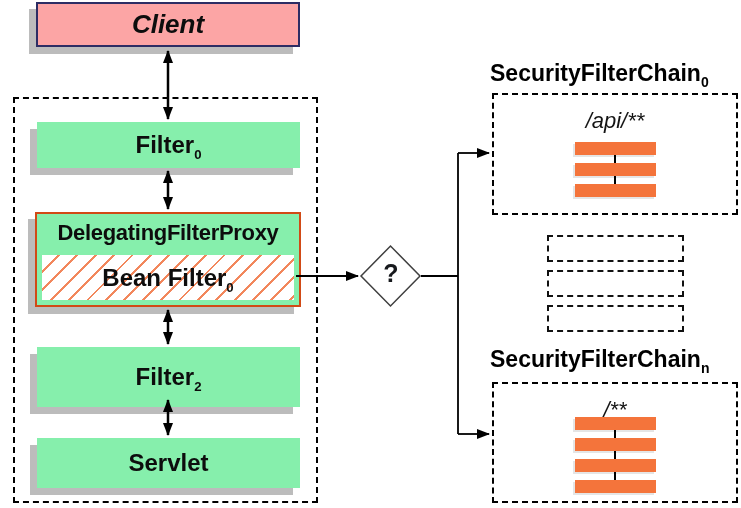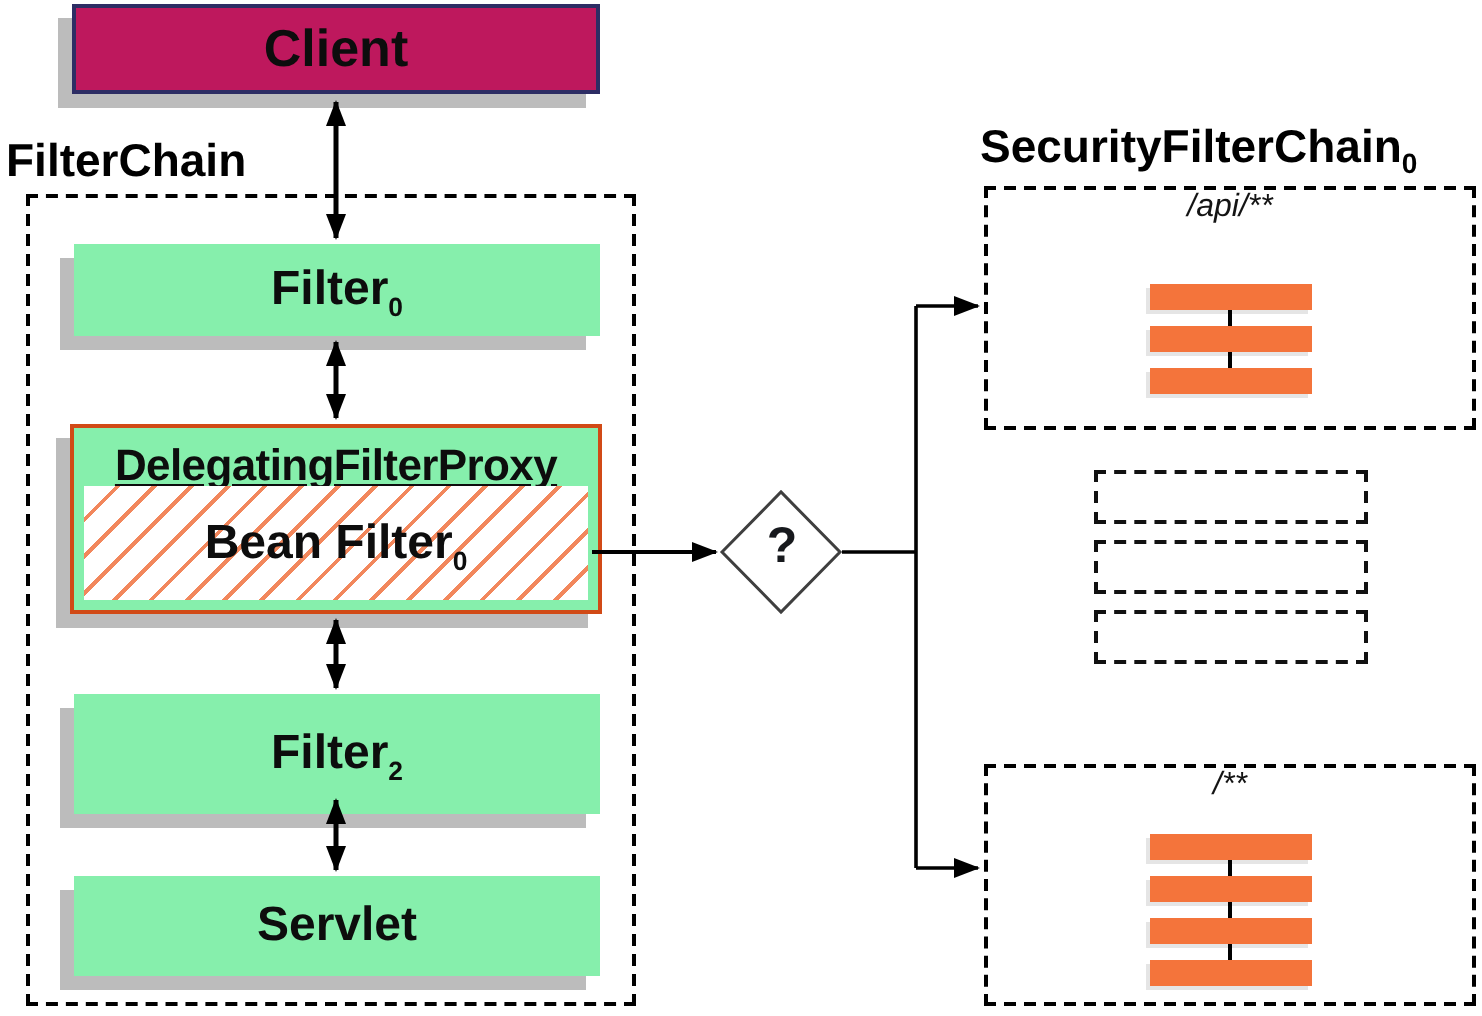--- a/index.html
+++ b/index.html
@@ -9,58 +9,57 @@
   }
   
   .obox{
     position:absolute;background:#86efac;box-sizing:border-box;
     display:flex;align-items:center;justify-content:center;
     font-weight:bold;font-size:24px;color:#0d0d0d;
     box-shadow:-7px 7px 0 #bcbcbc;z-index:2;
   }
   .obox .lbl{white-space:nowrap;}
   sub{font-size:0.55em;line-height:0;}
-  .client{background:#be185d;border:2px solid #2d2d64;font-size:26px;}
+  .client{background:#fca5a5;border:2px solid #2d2d64;font-size:26px;font-style:italic;}
   
-  .dfp{flex-direction:column;justify-content:flex-start;border:2px solid #d14a16;text-decoration:underline;}
+  .dfp{flex-direction:column;justify-content:flex-start;border:2px solid #d14a16;}
   .dfp-title{margin-top:6px;font-size:22px;letter-spacing:-0.3px;white-space:nowrap;}
   .bean{
-    position:absolute;left:5px;right:5px;bottom:5px;height:57px;
+    position:absolute;left:5px;right:5px;bottom:5px;height:45px;
     background:#fff;box-sizing:border-box;
     background-image:repeating-linear-gradient(135deg,rgba(0,0,0,0) 0px,rgba(0,0,0,0) 11px,#f2875c 11px,#f2875c 13px);
     display:flex;align-items:center;justify-content:center;
     font-size:24px;font-weight:bold;letter-spacing:0;
   }
   
   .dashed{position:absolute;border:2px dashed #000;box-sizing:border-box;z-index:1;}
   .section-label{position:absolute;font-weight:bold;font-size:23px;color:#000;white-space:nowrap;z-index:2;}
   .section-label sub{font-size:14px;}
   
-  .pattern{font-style:italic;font-size:16px;text-align:center;margin-top:0;color:#141414;}
+  .pattern{font-style:italic;font-size:22px;text-align:center;margin-top:13px;color:#141414;}
   .bars{position:absolute;left:0;right:0;}
   .bars::before{content:"";position:absolute;left:50%;margin-left:-1px;top:5px;bottom:12px;width:2px;background:#000;}
   .fbar{position:relative;width:81px;height:13px;background:#f4743b;margin:0 auto 8px;box-shadow:-2px 2px 0 rgba(0,0,0,0.10);}
   
   .ph-wrap{position:absolute;left:547px;top:235px;z-index:1;}
   .ph-box{width:137px;height:27px;border:2px dashed #111;box-sizing:border-box;margin-bottom:8px;background:#fff;}
   
   .qmark{position:absolute;left:377px;top:259px;width:28px;text-align:center;font-size:25px;font-weight:bold;color:#17191d;z-index:4;}
   
   svg.arrows{position:absolute;left:0;top:0;z-index:3;pointer-events:none;}
 </style>
 </head>
 <body>
 
 <div class="canvas">
 
   <div class="obox client" style="left:36px;top:2px;width:264px;height:45px;">
     <span class="lbl">Client</span>
   </div>
 
-  <div class="section-label" style="left:3px;top:67px;">FilterChain</div>
   <div class="dashed" style="left:13px;top:97px;width:305px;height:406px;"></div>
 
   <div class="obox" style="left:37px;top:122px;width:263px;height:46px;">
     <span class="lbl"><span>Filter</span><sub>0</sub></span>
   </div>
 
   <div class="obox dfp" style="left:35px;top:212px;width:266px;height:95px;">
     <span class="dfp-title">DelegatingFilterProxy</span>
     <div class="bean">
       <span class="lbl"><span>Bean Filter</span><sub>0</sub></span>
@@ -86,20 +85,21 @@
         <div class="fbar"></div>
       </div>
   </div>
 
   <div class="ph-wrap">
       <div class="ph-box"></div>
       <div class="ph-box"></div>
       <div class="ph-box"></div>
     </div>
 
+  <div class="section-label" style="left:490px;top:346px;"><span>SecurityFilterChain</span><sub>n</sub></div>
   <div class="dashed" style="left:492px;top:382px;width:246px;height:121px;">
     <div class="pattern">/**</div>
     <div class="bars" style="top:33px;">
         <div class="fbar"></div>
         <div class="fbar"></div>
         <div class="fbar"></div>
         <div class="fbar"></div>
       </div>
   </div>
 

